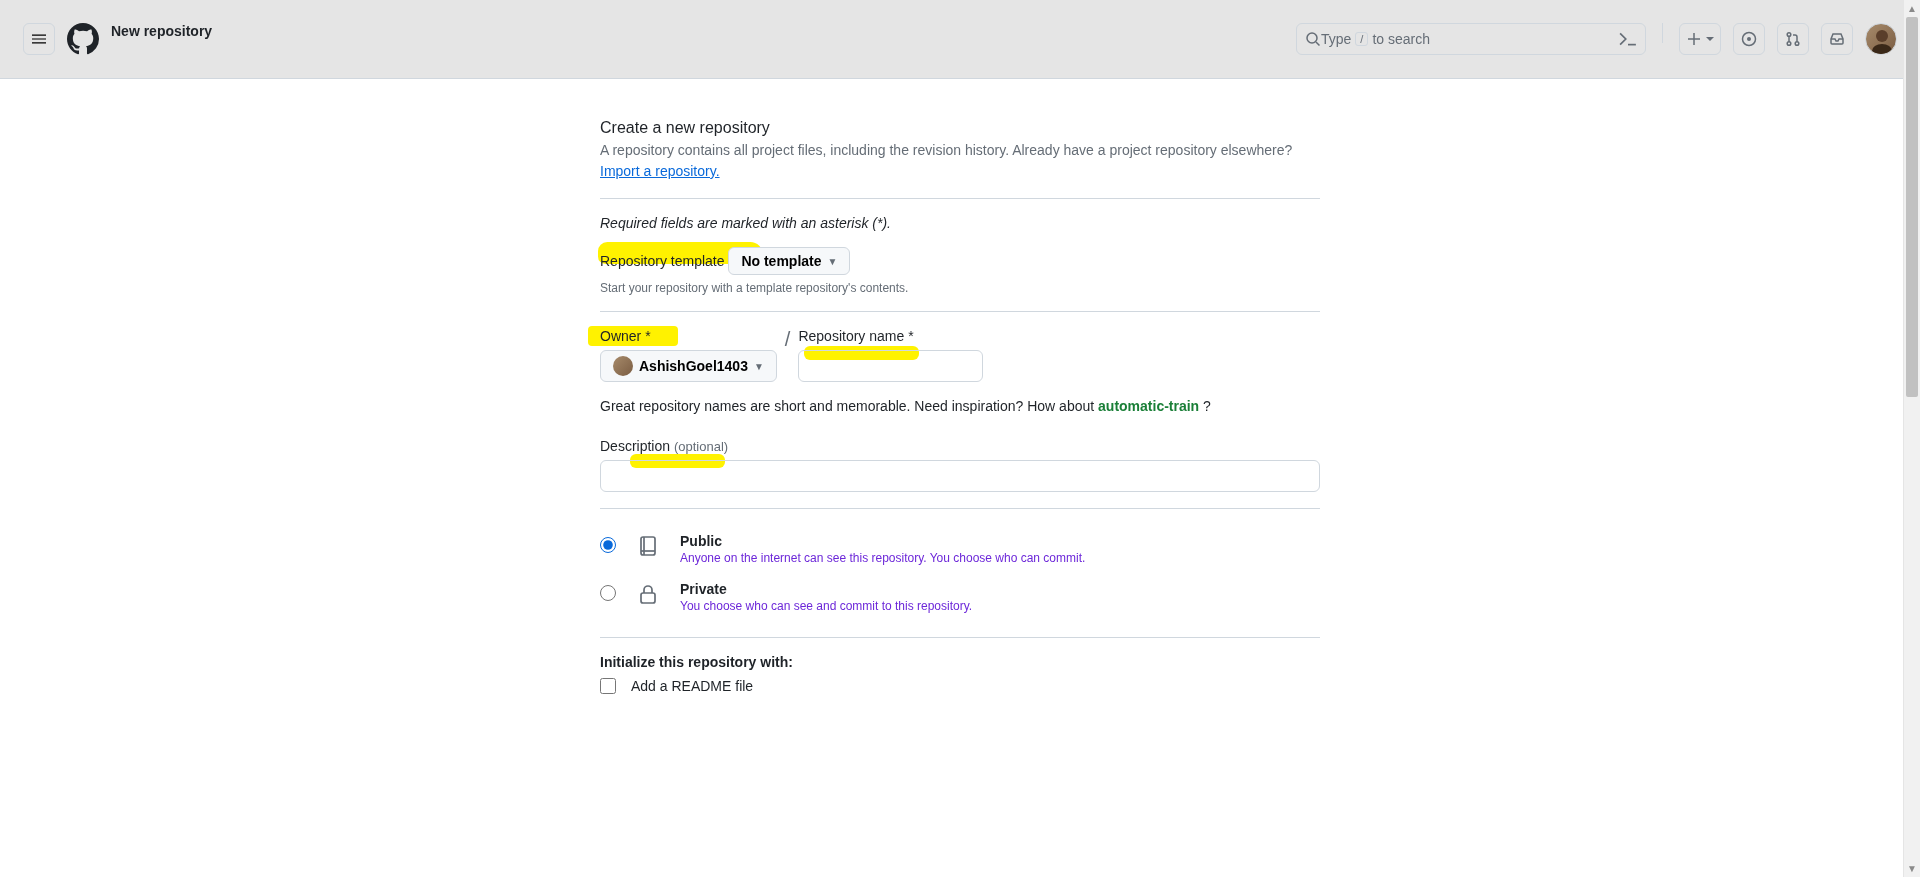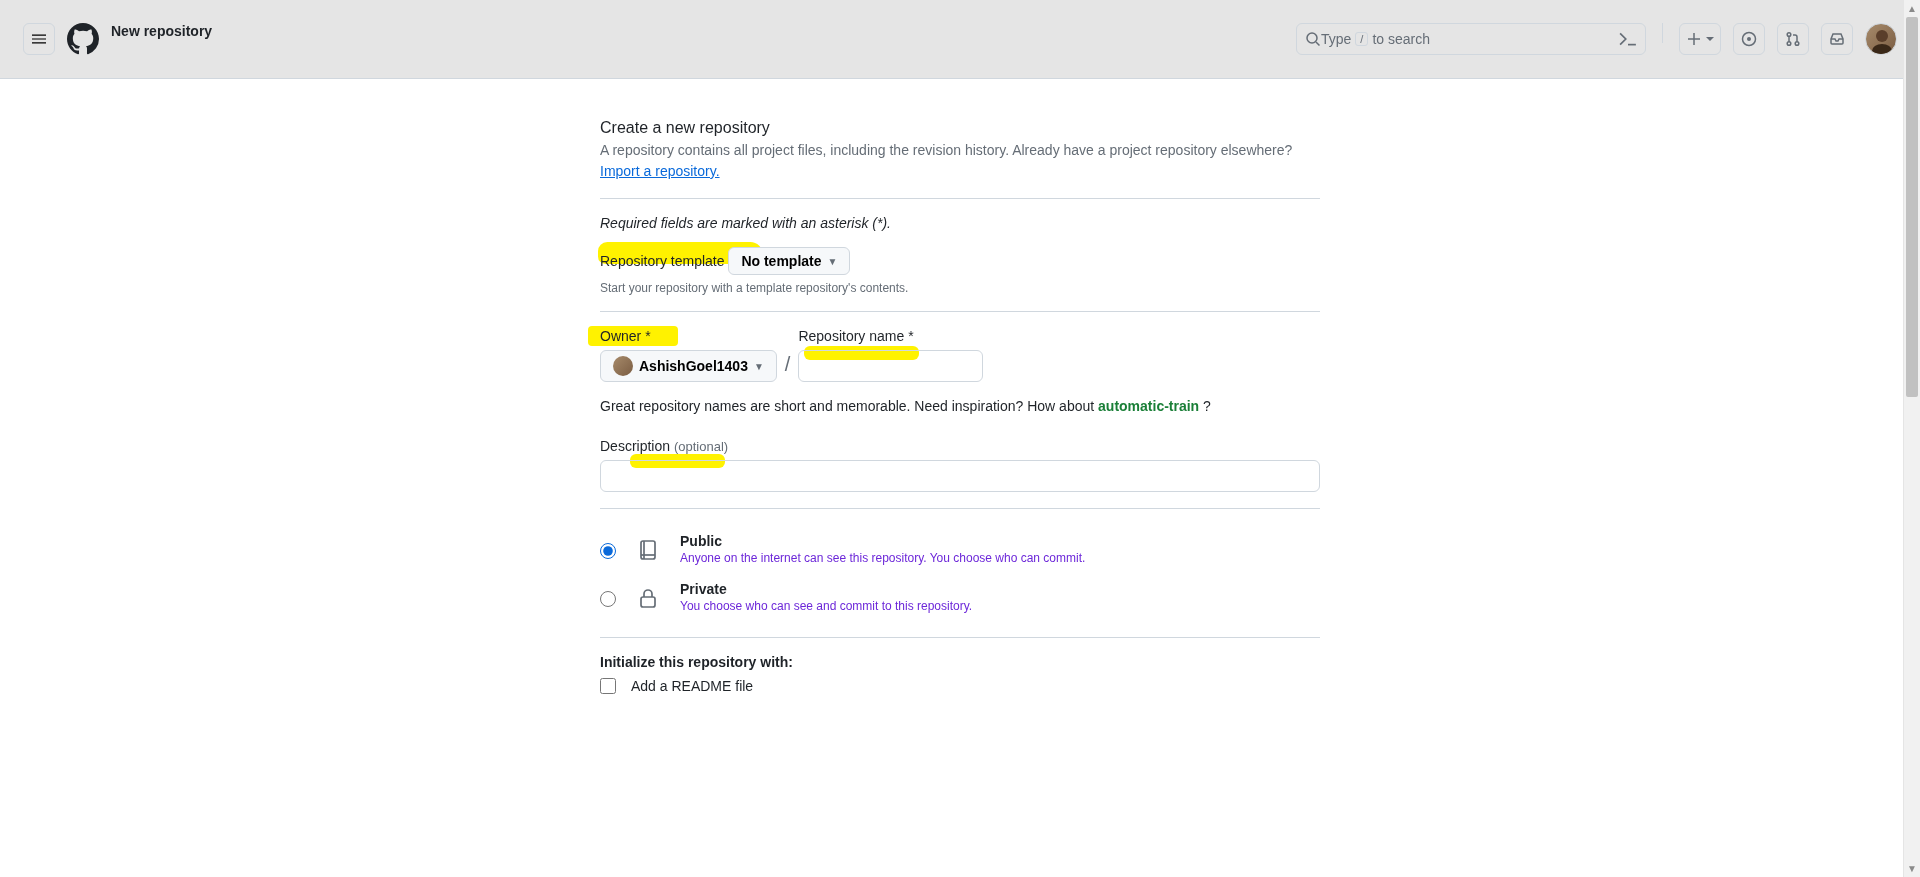--- a/index.html
+++ b/index.html
@@ -120,41 +120,41 @@
   padding: 5px 12px;
   border:1px solid #d0d7de;
   border-radius:6px;
   background:#f6f8fa;
   font-size:14px;
   cursor:pointer;
   font-weight:bold;
 }
 .select-btn .caret { font-size:10px; color:#656d76; }
 .help-text { color:#656d76; font-size:12px; margin-top:6px; }
-.owner-row { display:flex; align-items:flex-end; gap:8px; }
+.owner-row { display:flex; align-items:flex-start; gap:8px; }
 .owner-row .slash { font-size:20px; color:#656d76; padding-bottom:6px; }
 .field-group { display:flex; flex-direction:column; position:relative; }
 .text-input {
   height:32px;
   border:1px solid #d0d7de;
   border-radius:6px;
   padding: 5px 12px;
   font-size:14px;
   width:185px;
 }
 .full-input { width:100%; }
 .mini-avatar {
   width:20px; height:20px; border-radius:50%;
   background: linear-gradient(135deg,#a78b6b,#7a5c42);
   display:inline-block;
 }
 .suggest-line { margin-top:16px; font-size:14px; color:#1f2328; }
 .suggest-name { color:#1a7f37; font-weight:600; cursor:pointer; }
 .optional { color:#656d76; font-weight:400; font-size:13px; }
-.radio-row { display:flex; gap:20px; align-items:center; padding:8px 0; }
+.radio-row { display:flex; gap:20px; align-items:flex-start; padding:8px 0; }
 .radio-row input[type=radio] { width:16px; height:16px; margin-top:4px; accent-color:#0969da; }
 .radio-icon { width:24px; color:#656d76; display:flex; justify-content:center; padding-top:1px; }
 .radio-body .title { font-weight:600; font-size:14px; }
 .radio-body .desc { color:#6d28d9; font-size:12px; margin-top:2px; }
 .checkbox-row { display:flex; align-items:flex-start; gap:15px; margin-top:8px; }
 .checkbox-row input[type=checkbox]{ width:16px; height:16px; }
 .init-heading { font-weight:600; font-size:14px; }
 .rel { position:relative; }
 .label-hl-wrap { position:relative; display:inline-block; }
 .label-hl-wrap .highlight-block { z-index:-1; }

